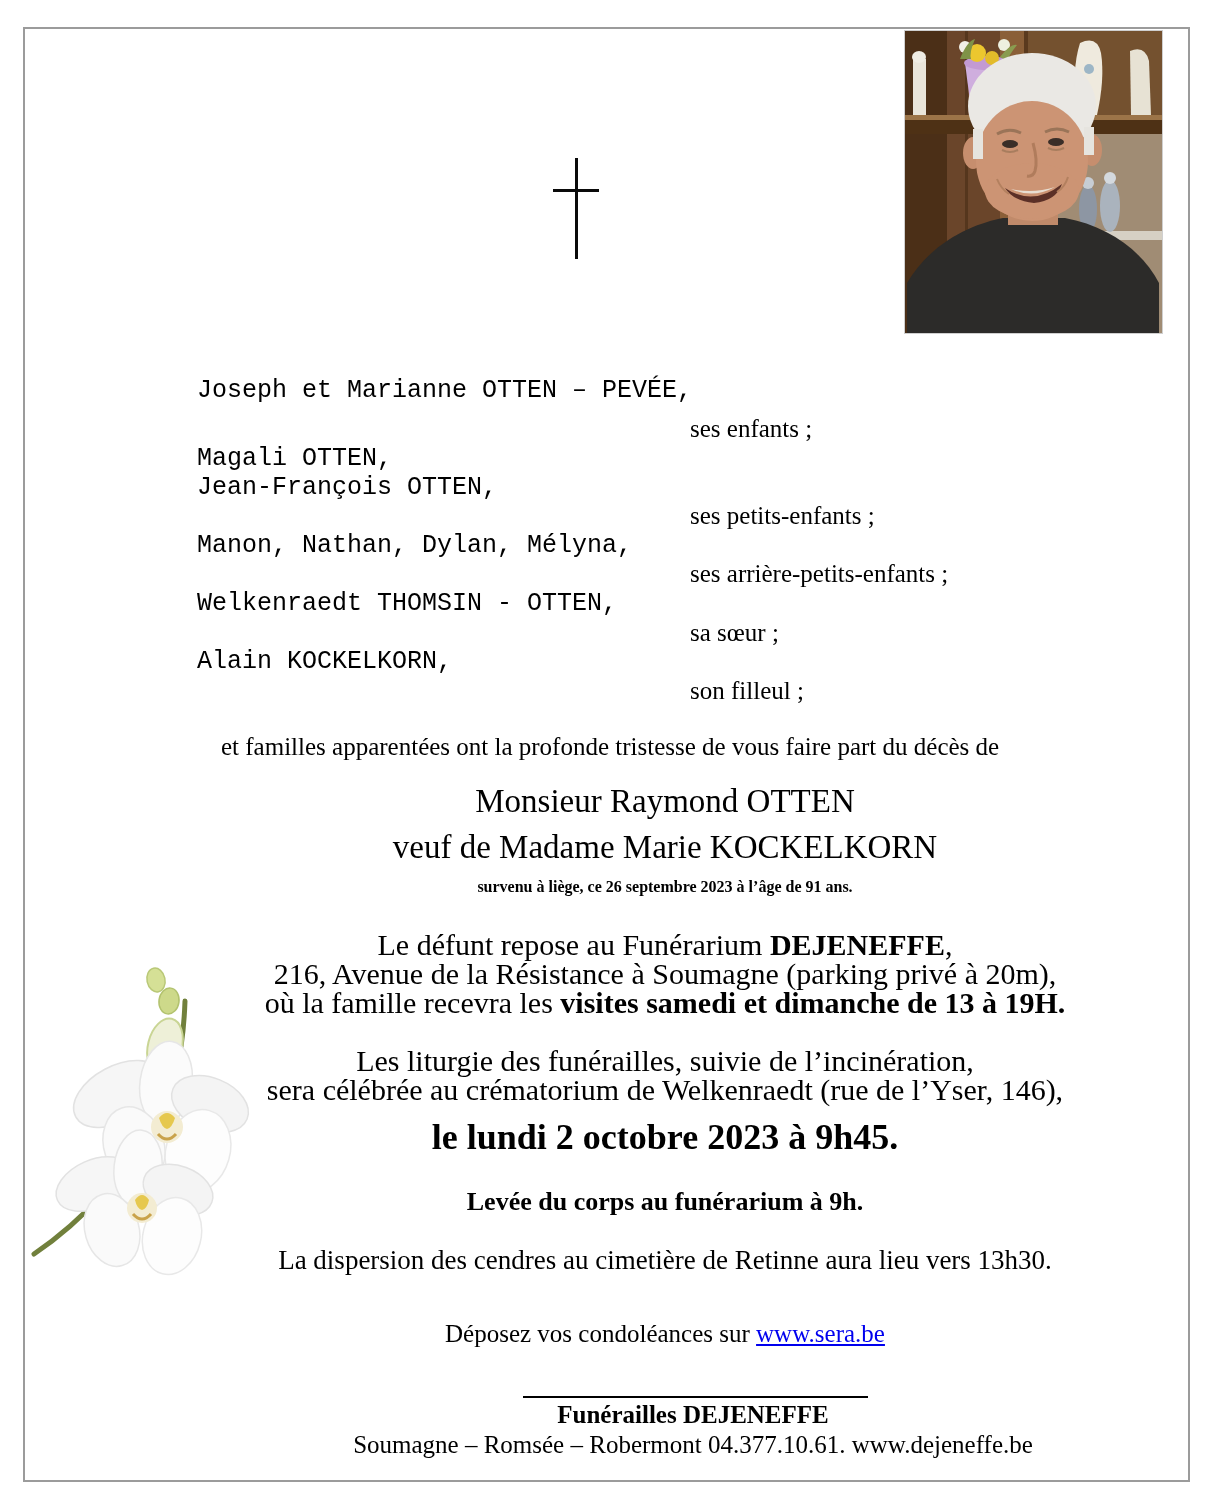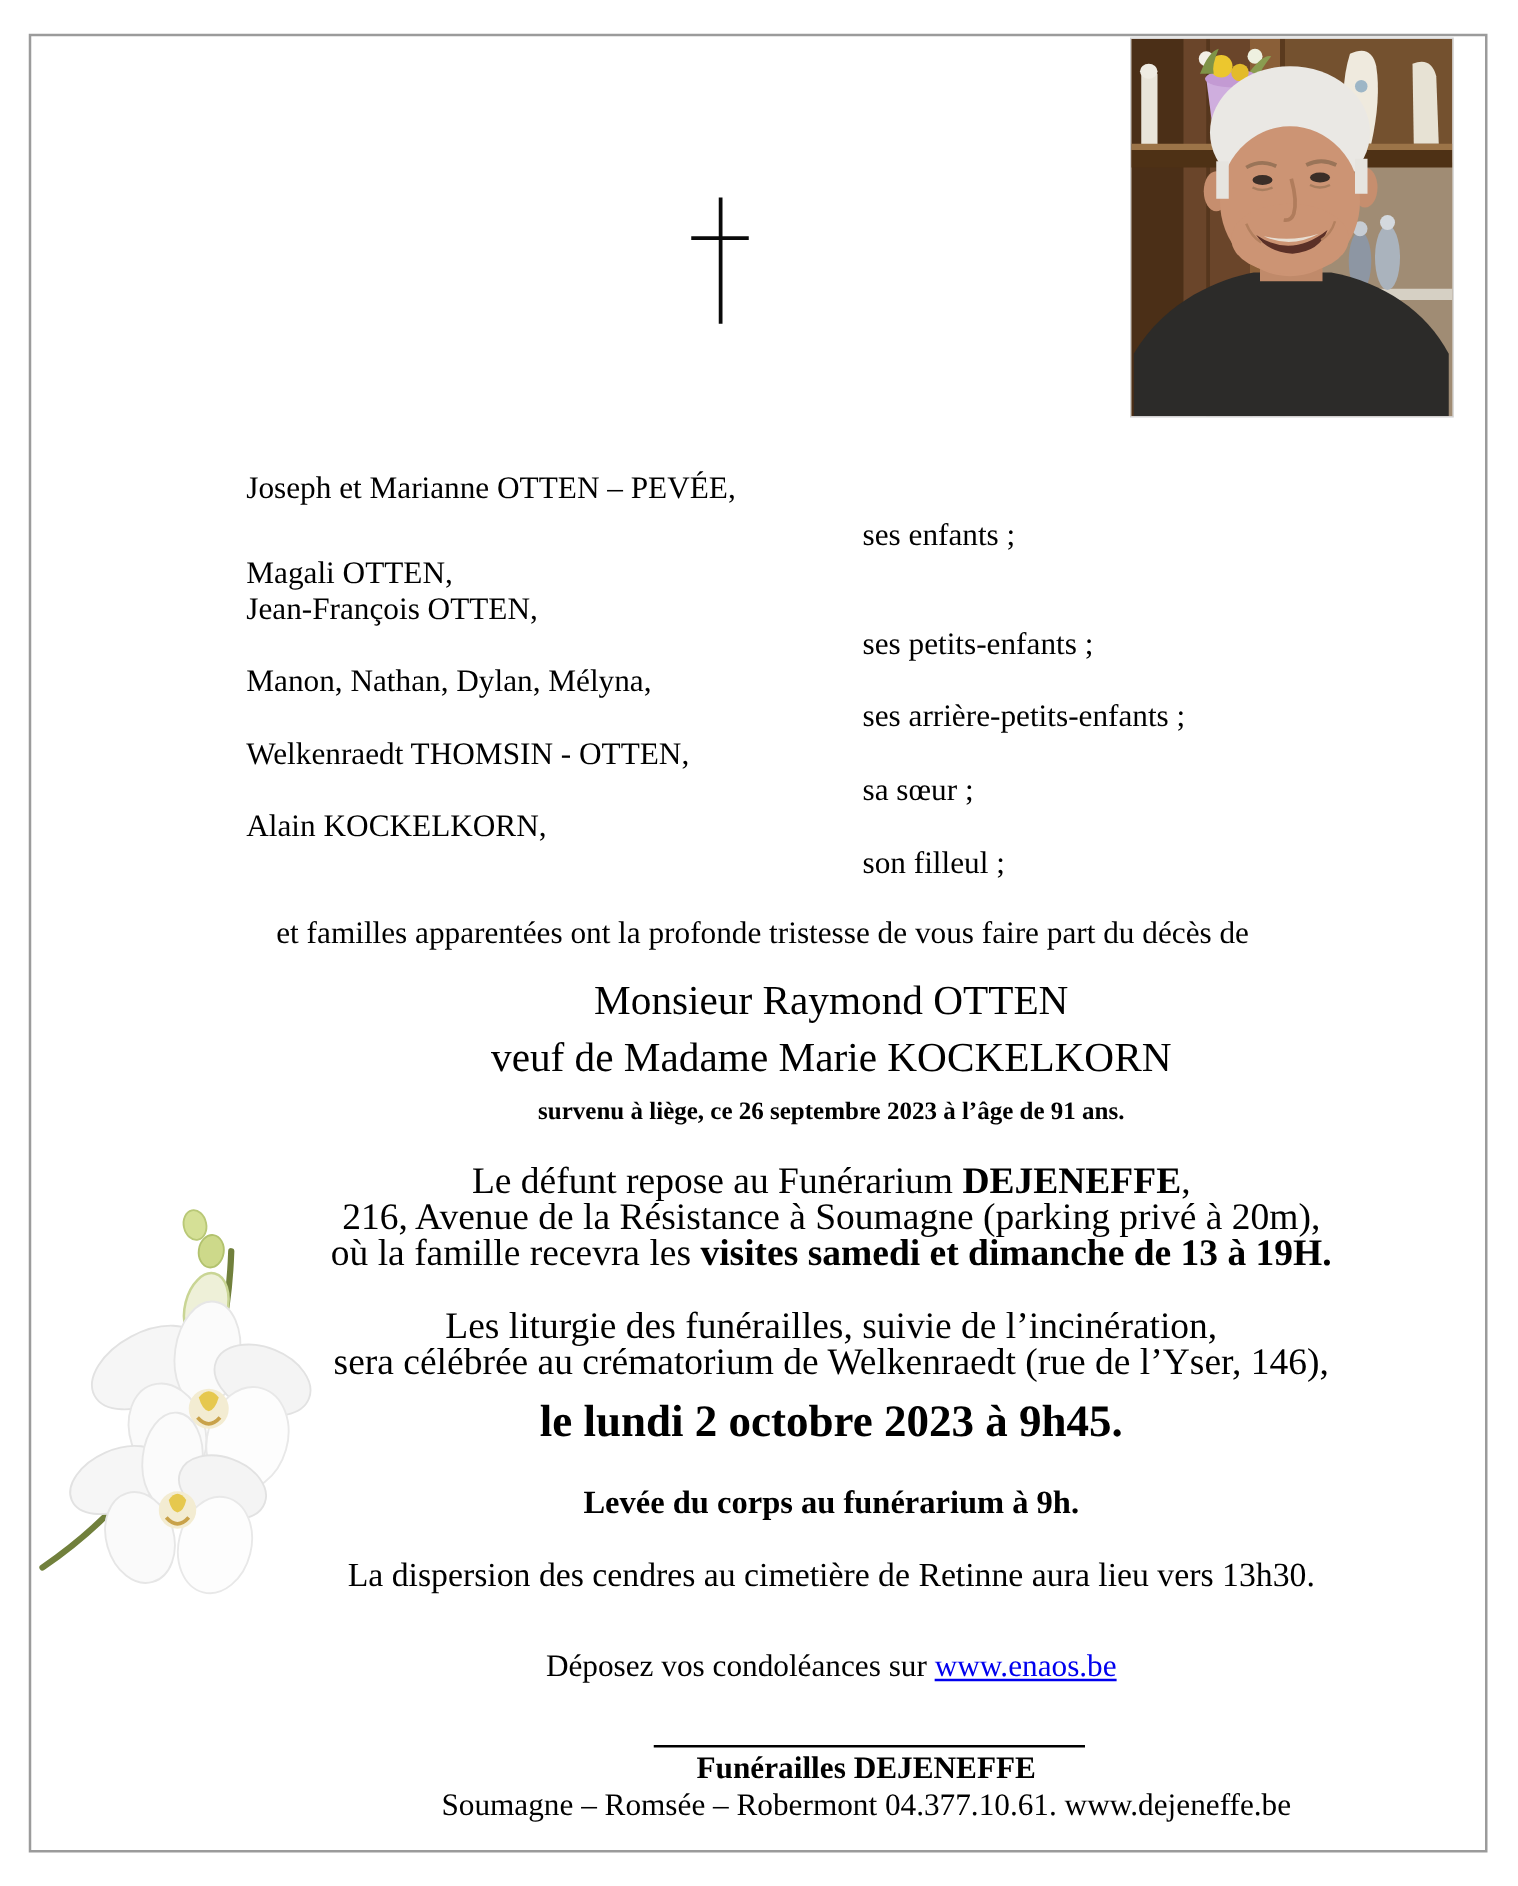--- a/index.html
+++ b/index.html
@@ -16,30 +16,30 @@
   .cross .h{position:absolute;left:3px;top:34px;width:46px;height:3px;background:#0a0a0a;}
 
   
   .photo{position:absolute;left:904px;top:30px;width:257px;height:302px;border:1px solid #cfcfcf;overflow:hidden;}
 
   
   .orchid{position:absolute;left:26px;top:946px;width:282px;height:348px;}
 
   
   .line{position:absolute;font-size:25px;line-height:1.15;white-space:nowrap;}
-  .leftcol{left:197px;}
+  .leftcol{left:197px;font-family:Liberation Mono, monospace;}
   .rightcol{left:690px;}
   .t1{top:377px}.t2{top:445px}.t3{top:474px}.t4{top:532px}.t5{top:590px}.t6{top:648px}
   .r1{top:415px}.r2{top:502px}.r3{top:560px}.r4{top:619px}.r5{top:677px}
   .intro{left:197px;top:733px;margin-left:24px;}
 
   .ctr{position:absolute;left:140px;width:1050px;text-align:center;white-space:nowrap;}
   .title{font-size:33px;font-weight:normal;line-height:1.05;}
   .title1{top:784px}.title2{top:830px}
-  .subtitle{top:878px;font-size:20px;font-weight:bold;}
+  .subtitle{top:878px;font-size:16px;font-weight:bold;}
   .body22{font-size:30px;line-height:1.2;}
   .p1a{top:927px}.p1b{top:956px}.p1c{top:985px}
   .p2a{top:1043px}.p2b{top:1072px}
   .bigdate{top:1116px;font-size:36px;font-weight:bold;}
   .levee{top:1187px;font-size:26px;font-weight:bold;}
   .dispersion{top:1245px;font-size:27px;}
   .condol{top:1320px;font-size:25px;}
   .condol a, .link{color:#0000ee;text-decoration:underline;cursor:pointer;}
   b{font-weight:bold;}
 
@@ -139,21 +139,21 @@
 <div class="ctr body22 p1a"><span>Le défunt repose au Funérarium </span><b>DEJENEFFE</b><span>,</span></div>
 <div class="ctr body22 p1b">216, Avenue de la Résistance à Soumagne (parking privé à 20m),</div>
 <div class="ctr body22 p1c"><span>où la famille recevra les </span><b>visites samedi et dimanche de 13 à 19H.</b></div>
 
 <div class="ctr body22 p2a">Les liturgie des funérailles, suivie de l’incinération,</div>
 <div class="ctr body22 p2b">sera célébrée au crématorium de Welkenraedt (rue de l’Yser, 146),</div>
 <div class="ctr bigdate">le lundi 2 octobre 2023 à 9h45.</div>
 <div class="ctr levee">Levée du corps au funérarium à 9h.</div>
 <div class="ctr dispersion">La dispersion des cendres au cimetière de Retinne aura lieu vers 13h30.</div>
 
-<div class="ctr condol"><span>Déposez vos condoléances sur </span><a href="#" class="link">www.enaos.be</a></div>
+<div class="ctr condol"><span>Déposez vos condoléances sur </span><a href="#" class="link">www.sera.be</a></div>
 
 <div class="orchid">
   <svg width="282" height="348" viewBox="0 0 282 348" xmlns="http://www.w3.org/2000/svg">
     <path d="M8 308 C 64 270, 104 220, 132 170 C 148 140, 157 110, 159 55" stroke="#71803c" stroke-width="5" fill="none" stroke-linecap="round"></path>
     <g>
       <ellipse cx="130" cy="34" rx="9" ry="12" fill="#d5e096" stroke="#b9c877" stroke-width="1.5" transform="rotate(-12 130 34)"></ellipse>
       <ellipse cx="143" cy="55" rx="10" ry="13" fill="#cdd98a" stroke="#b2c26e" stroke-width="1.5" transform="rotate(8 143 55)"></ellipse>
       <ellipse cx="139" cy="100" rx="17" ry="28" fill="#eef0d8" stroke="#c9d594" stroke-width="2" transform="rotate(14 139 100)"></ellipse>
       <path d="M128 118 Q140 132 154 120 Q144 110 128 118 Z" fill="#c4d27e"></path>
     </g>

